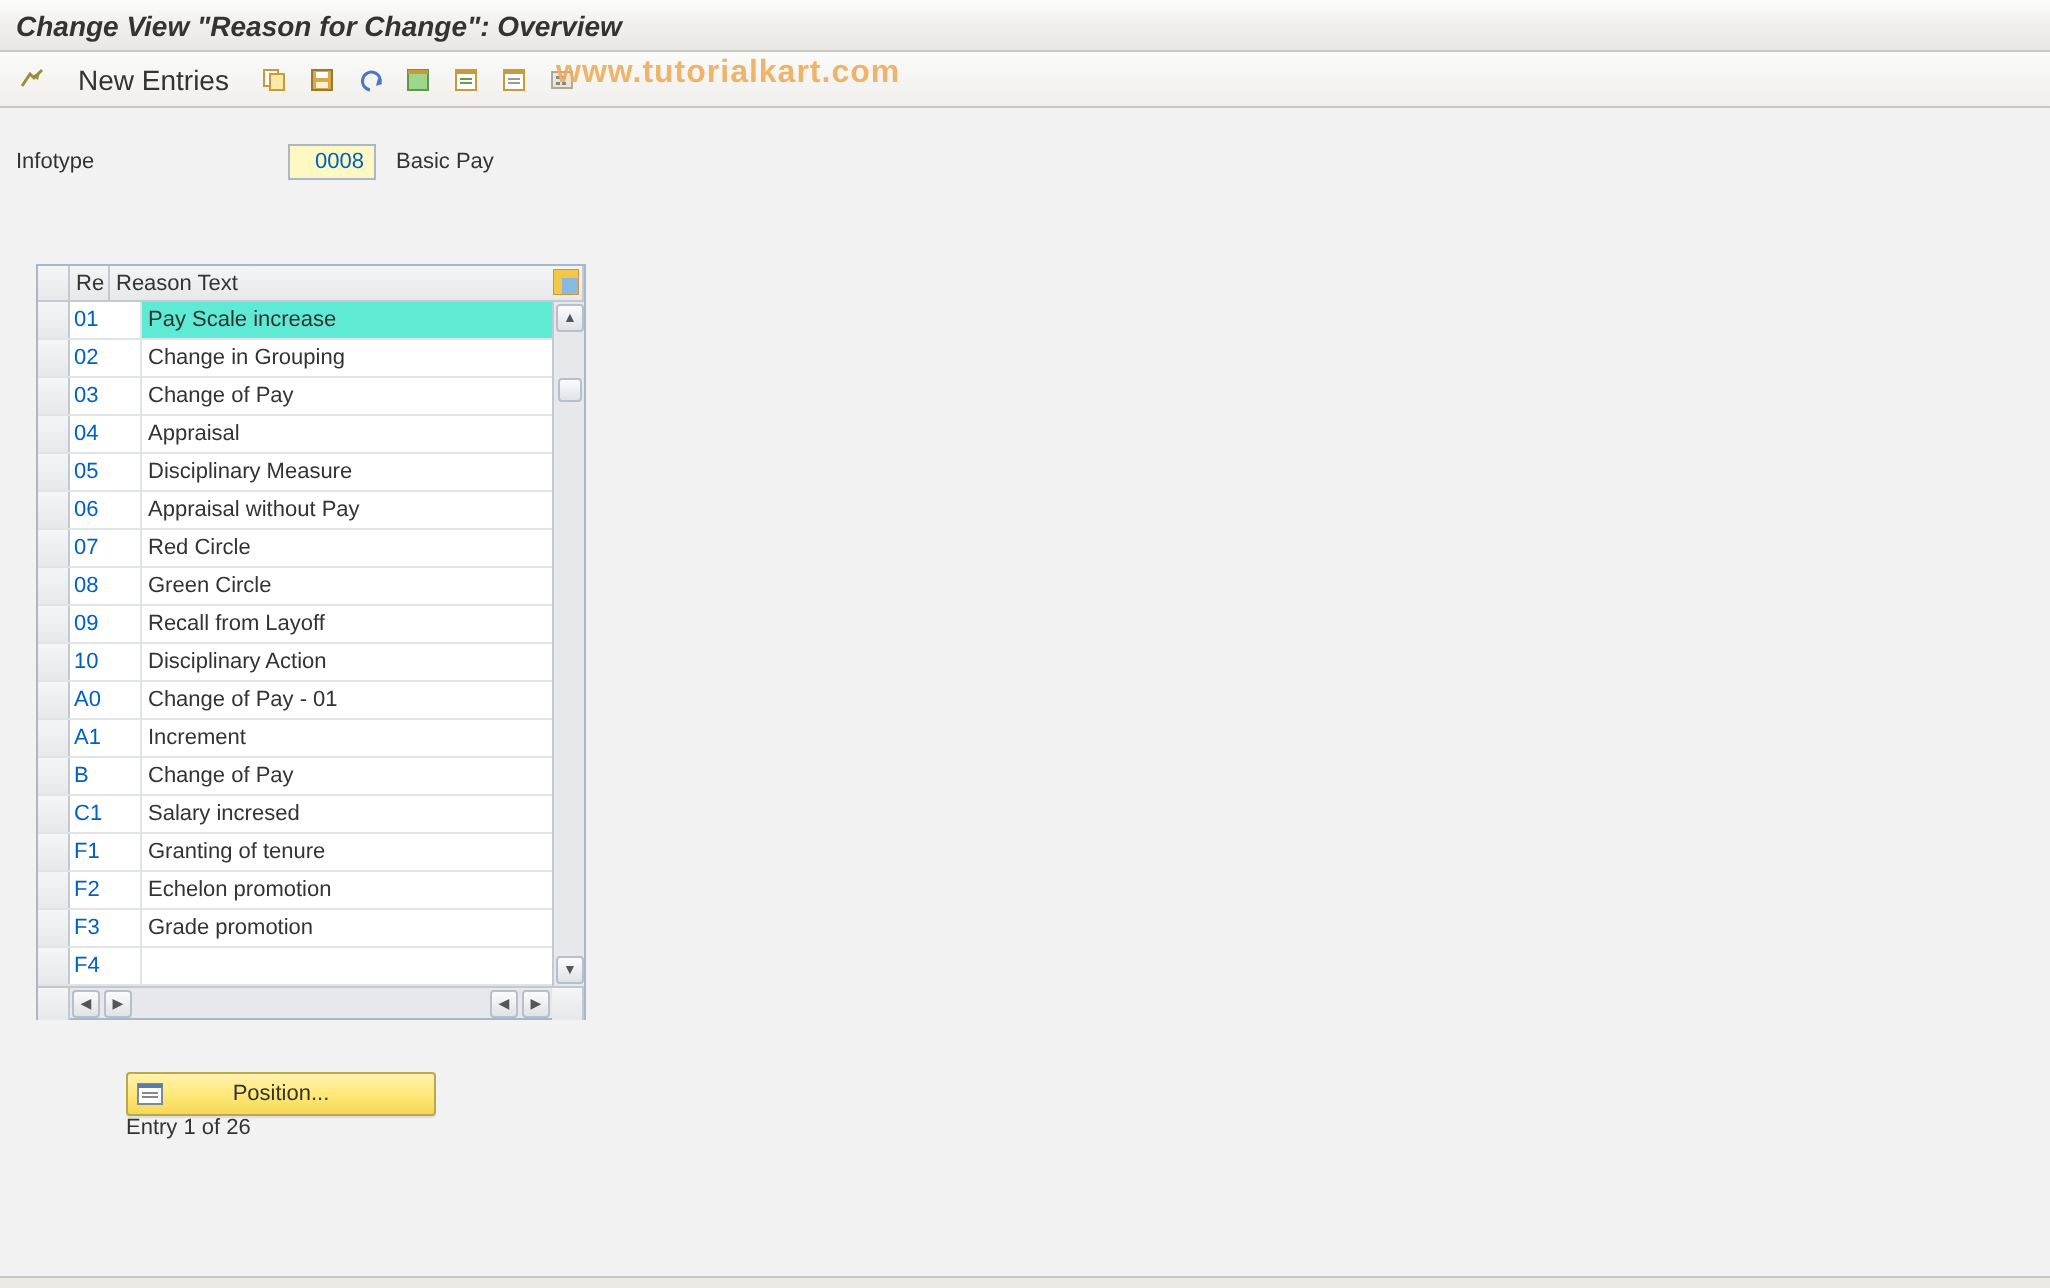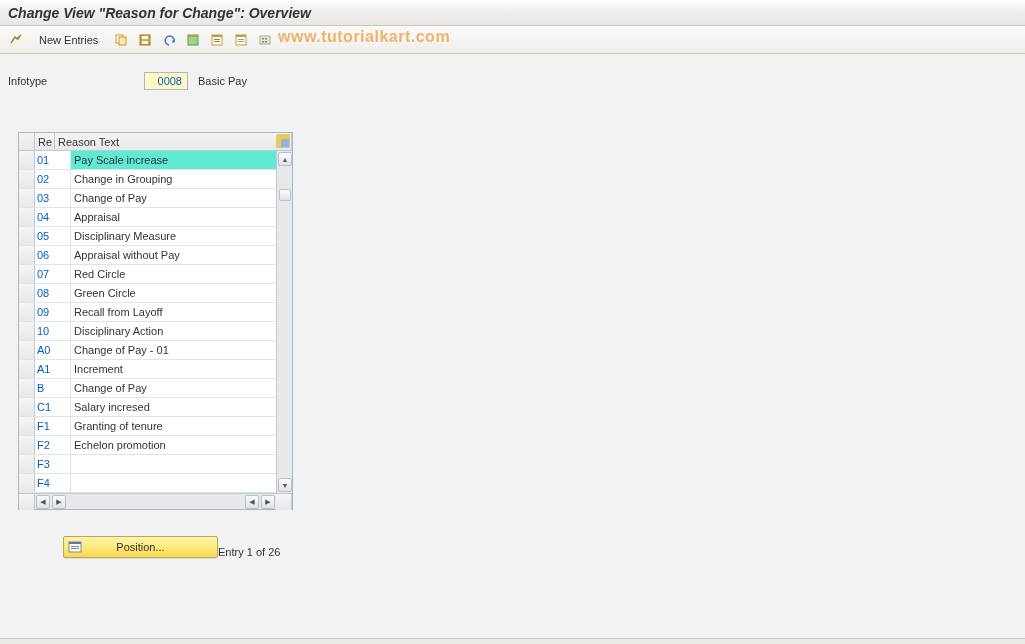--- a/index.html
+++ b/index.html
@@ -44,21 +44,21 @@
       justify-content: center;
       border: 1px solid transparent;
       border-radius: 2px;
       cursor: pointer;
     }
     .tb-text-btn {
       padding: 2px 8px;
       border: 1px solid transparent;
       border-radius: 2px;
       cursor: pointer;
-      font-size: 11px;
+      font-size: 14px;
       color: #333;
     }
     .watermark {
       position: absolute;
       left: 278px;
       top: 2px;
       font-size: 16px;
       font-weight: bold;
       color: #eead5c;
       opacity: 0.9;
@@ -224,23 +224,24 @@
       align-items: center;
       justify-content: center;
       font-size: 7px;
       color: #555;
       margin: 0 1px;
       cursor: pointer;
     }
     .hs-track { flex: 1; }
     .footer-row {
       display: flex;
-      align-items: flex-end;
+      align-items: flex-start;
       margin-top: 26px;
       margin-left: 55px;
+      flex-direction: column;
     }
     .position-btn {
       width: 155px;
       height: 22px;
       background: linear-gradient(to bottom, #fff2b0 0%, #ffe97a 50%, #f7d755 100%);
       border: 1px solid #b9a94a;
       border-radius: 2px;
       display: flex;
       align-items: center;
       justify-content: center;
@@ -441,20 +442,21 @@
             <div class="cell-text">Granting of tenure</div>
           </div>
           <div class="grid-row">
             <div class="cell-sel"></div>
             <div class="cell-code">F2</div>
             <div class="cell-text">Echelon promotion</div>
           </div>
           <div class="grid-row">
             <div class="cell-sel"></div>
             <div class="cell-code">F3</div>
+            <div class="cell-text">Grade promotion</div>
           </div>
           <div class="grid-row">
             <div class="cell-sel"></div>
             <div class="cell-code">F4</div>
             <div class="cell-text"></div>
           </div>
         </div>
       <div class="vscroll">
         <div class="vscroll-btn vscroll-up">▲</div>
         <div class="vscroll-thumb"></div>

